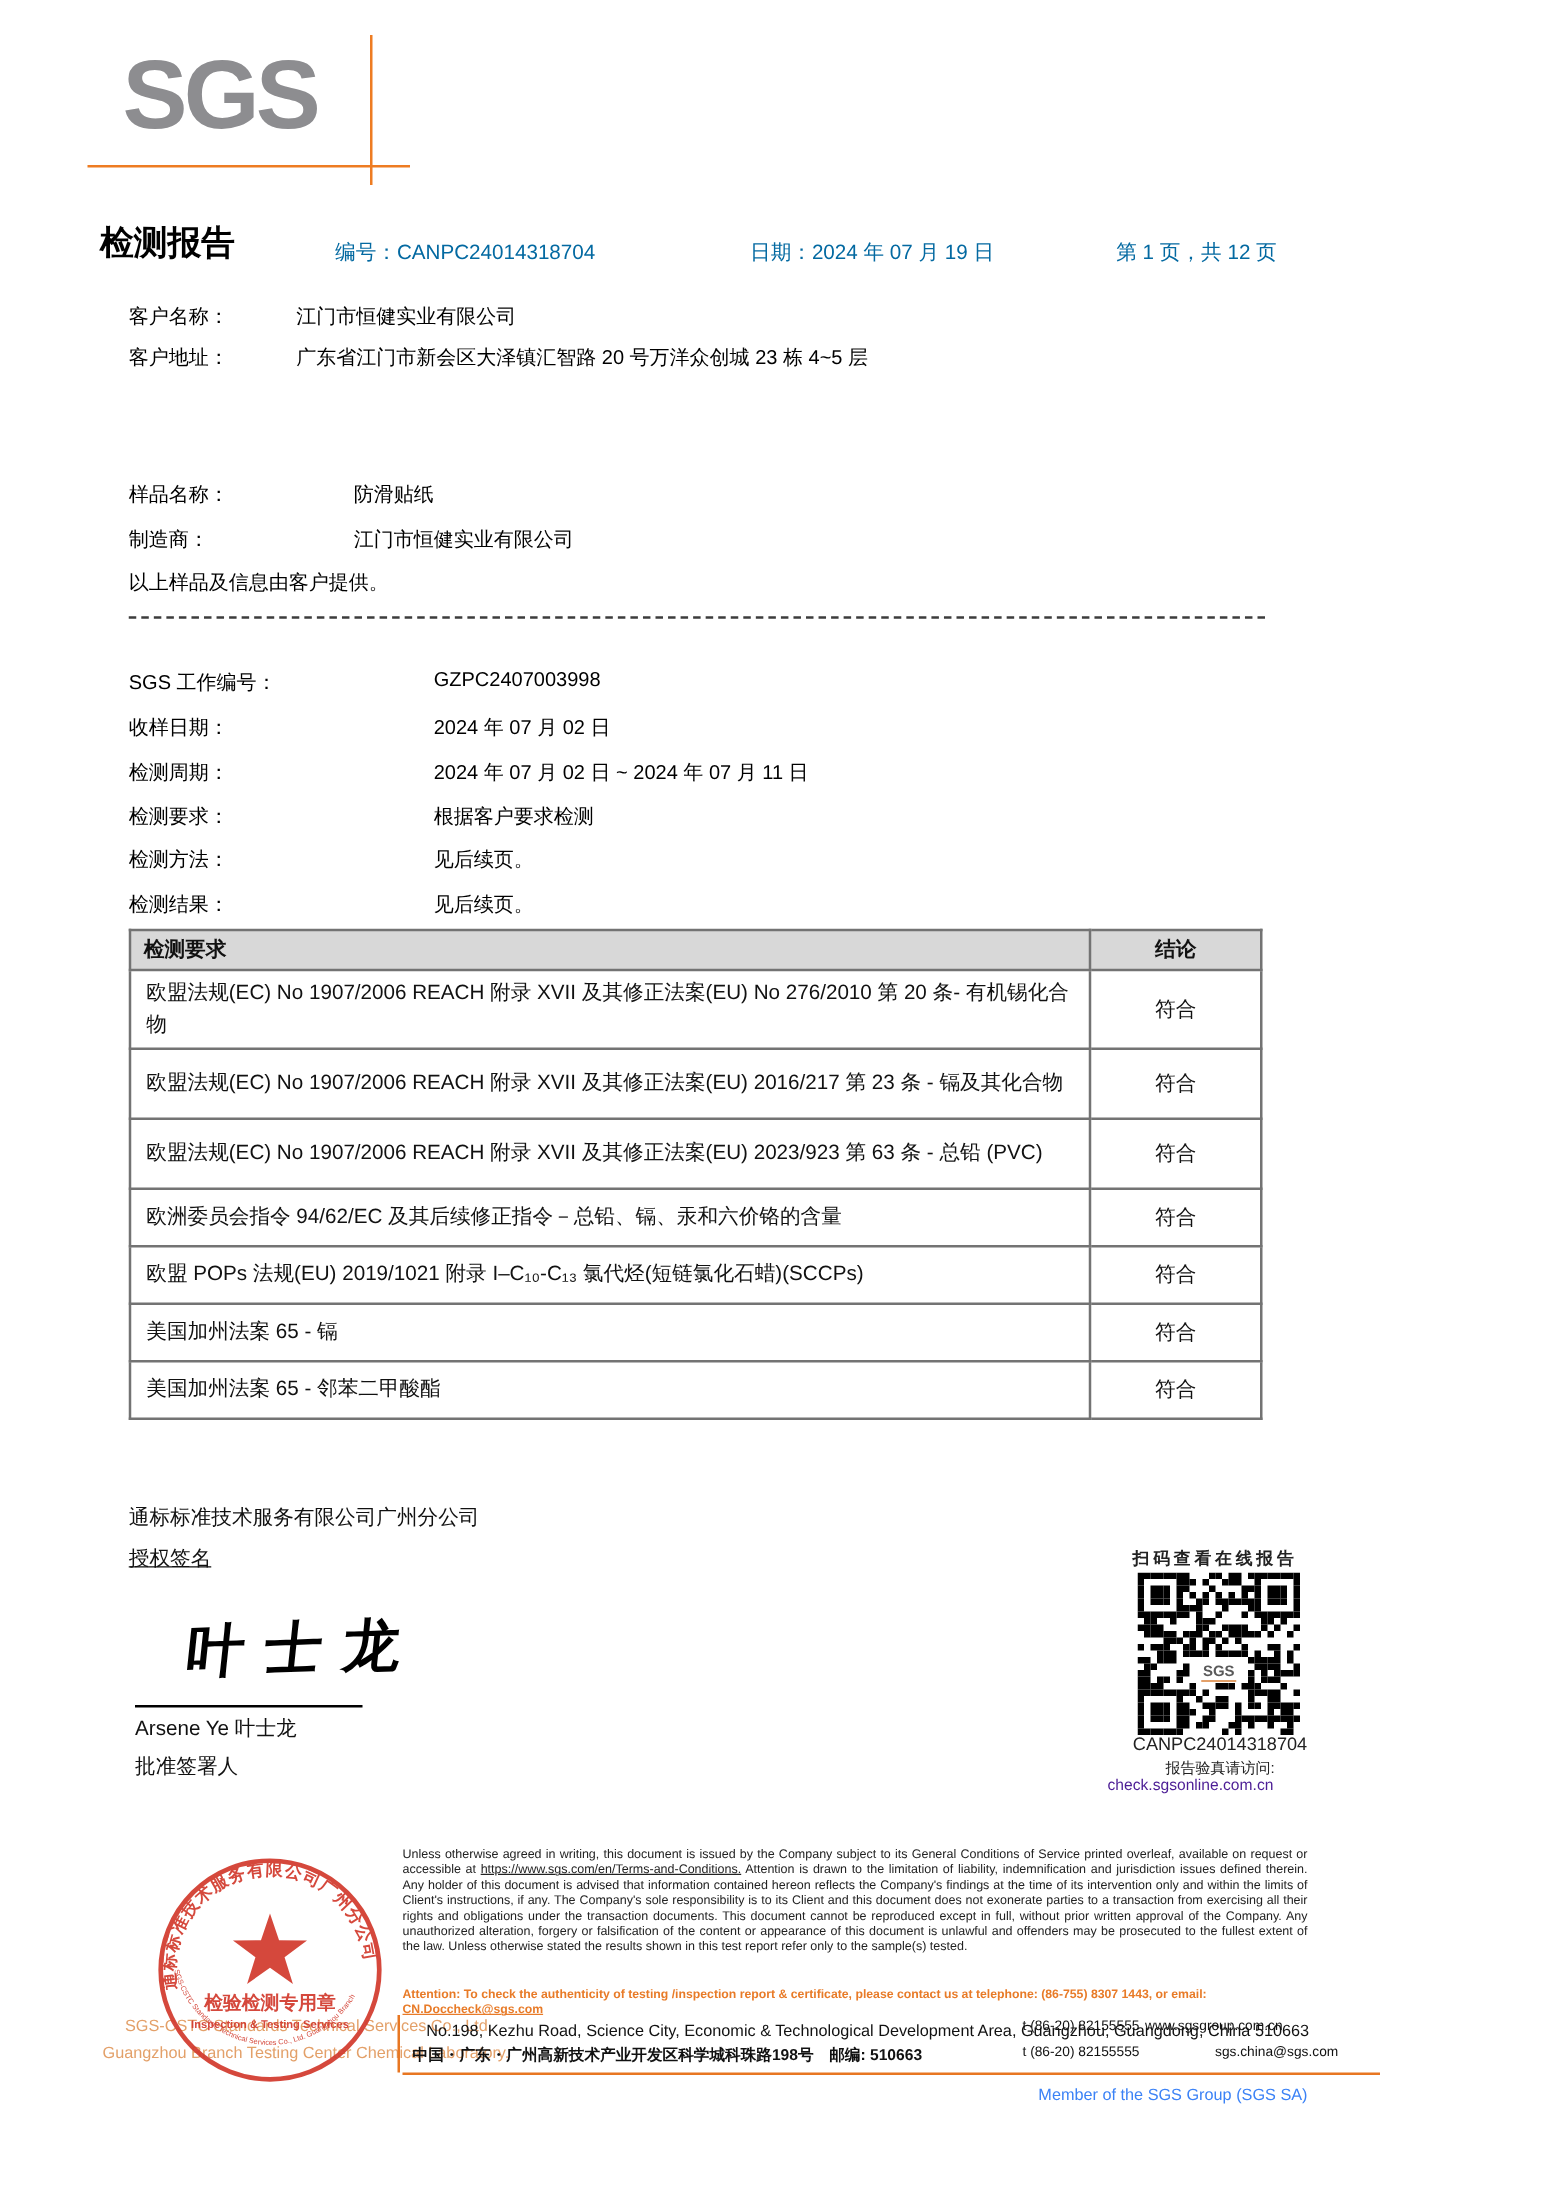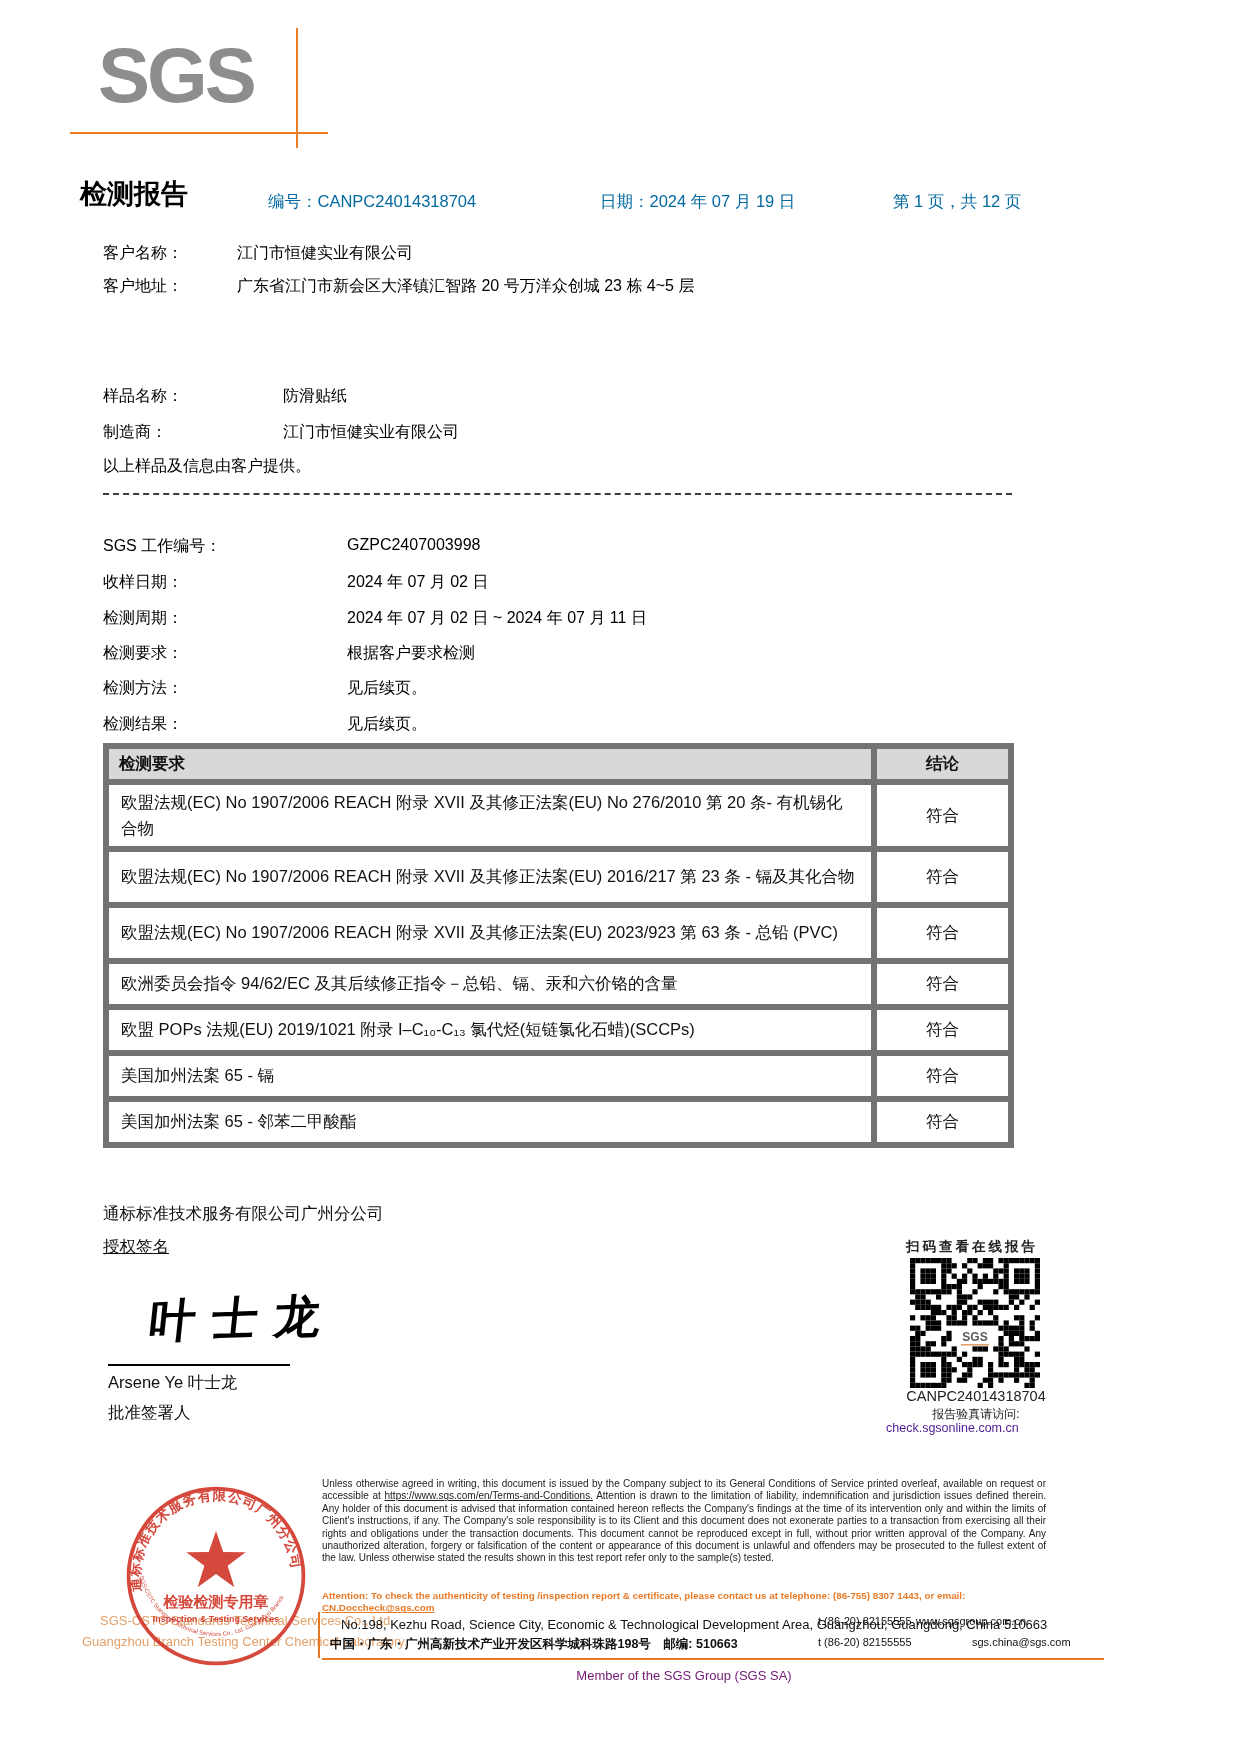--- a/index.html
+++ b/index.html
@@ -21,21 +21,21 @@
   .lbl { left:103px; font-size:16px; color:#000; white-space:nowrap; }
   .val { font-size:16px; color:#000; white-space:nowrap; }
   .val-cust { left:237px; }
   .val-samp { left:283px; }
   .val-job  { left:347px; }
 
   .dashline { left:103px; top:493px; width:909px; height:0; border-top:2px dashed #3c3c3c; }
 
   
   table.results { position:absolute; left:103px; top:743px; width:907px; border-collapse:collapse; table-layout:fixed; }
-  table.results td, table.results th { border:6px solid #737373; font-size:16.5px; vertical-align:middle; }
+  table.results td, table.results th { border:2px solid #737373; font-size:16.5px; vertical-align:middle; }
   table.results { border:2px solid #000; }
   th.req-h { background:#d8d8d8; text-align:left; padding:4px 10px; height:30px; font-weight:bold; }
   th.con-h { background:#d8d8d8; text-align:center; width:137px; font-weight:bold; }
   td.req { padding:5px 12px; line-height:1.55; height:46px; }
   td.req.two { height:56px; }
   td.con { text-align:center; }
 
   
   .company-line { left:103px; top:1203px; font-size:16.5px; }
   .auth-line    { left:103px; top:1236px; font-size:16.5px;text-decoration:underline; }
@@ -63,21 +63,21 @@
 
   .addr-bar { left:318px; top:1612px; width:2px; height:46px; background:#e87722; }
   .addr-en  { left:330px; top:1617px; font-size:13px; white-space:nowrap; color:#111;padding-left:11px; }
   .addr-cn  { left:330px; top:1636px; font-size:12.5px; font-weight:bold; white-space:nowrap; color:#111; }
   .tel1 { left:818px; top:1615px; font-size:11px; white-space:nowrap; }
   .tel2 { left:818px; top:1636px; font-size:11px; white-space:nowrap; }
   .web  { left:916px; top:1615px; font-size:11px; white-space:nowrap; }
   .mail { left:972px; top:1636px; font-size:11px; white-space:nowrap; }
 
   .footer-rule { left:322px; top:1658px; width:782px; height:2px; background:#e87722; }
-  .member { left:322px; top:1668px; width:724px; text-align:center; font-size:13px; color:#701a75; }
+  .member { left:322px; top:1668px; width:724px; text-align:right; font-size:13px; color:#3b82f6; }
 </style>
 </head>
 <body>
 
 <div id="page">
 
   <div class="abs logo-text">SGS</div>
   <div class="abs logo-hline"></div>
   <div class="abs logo-vline"></div>
 

